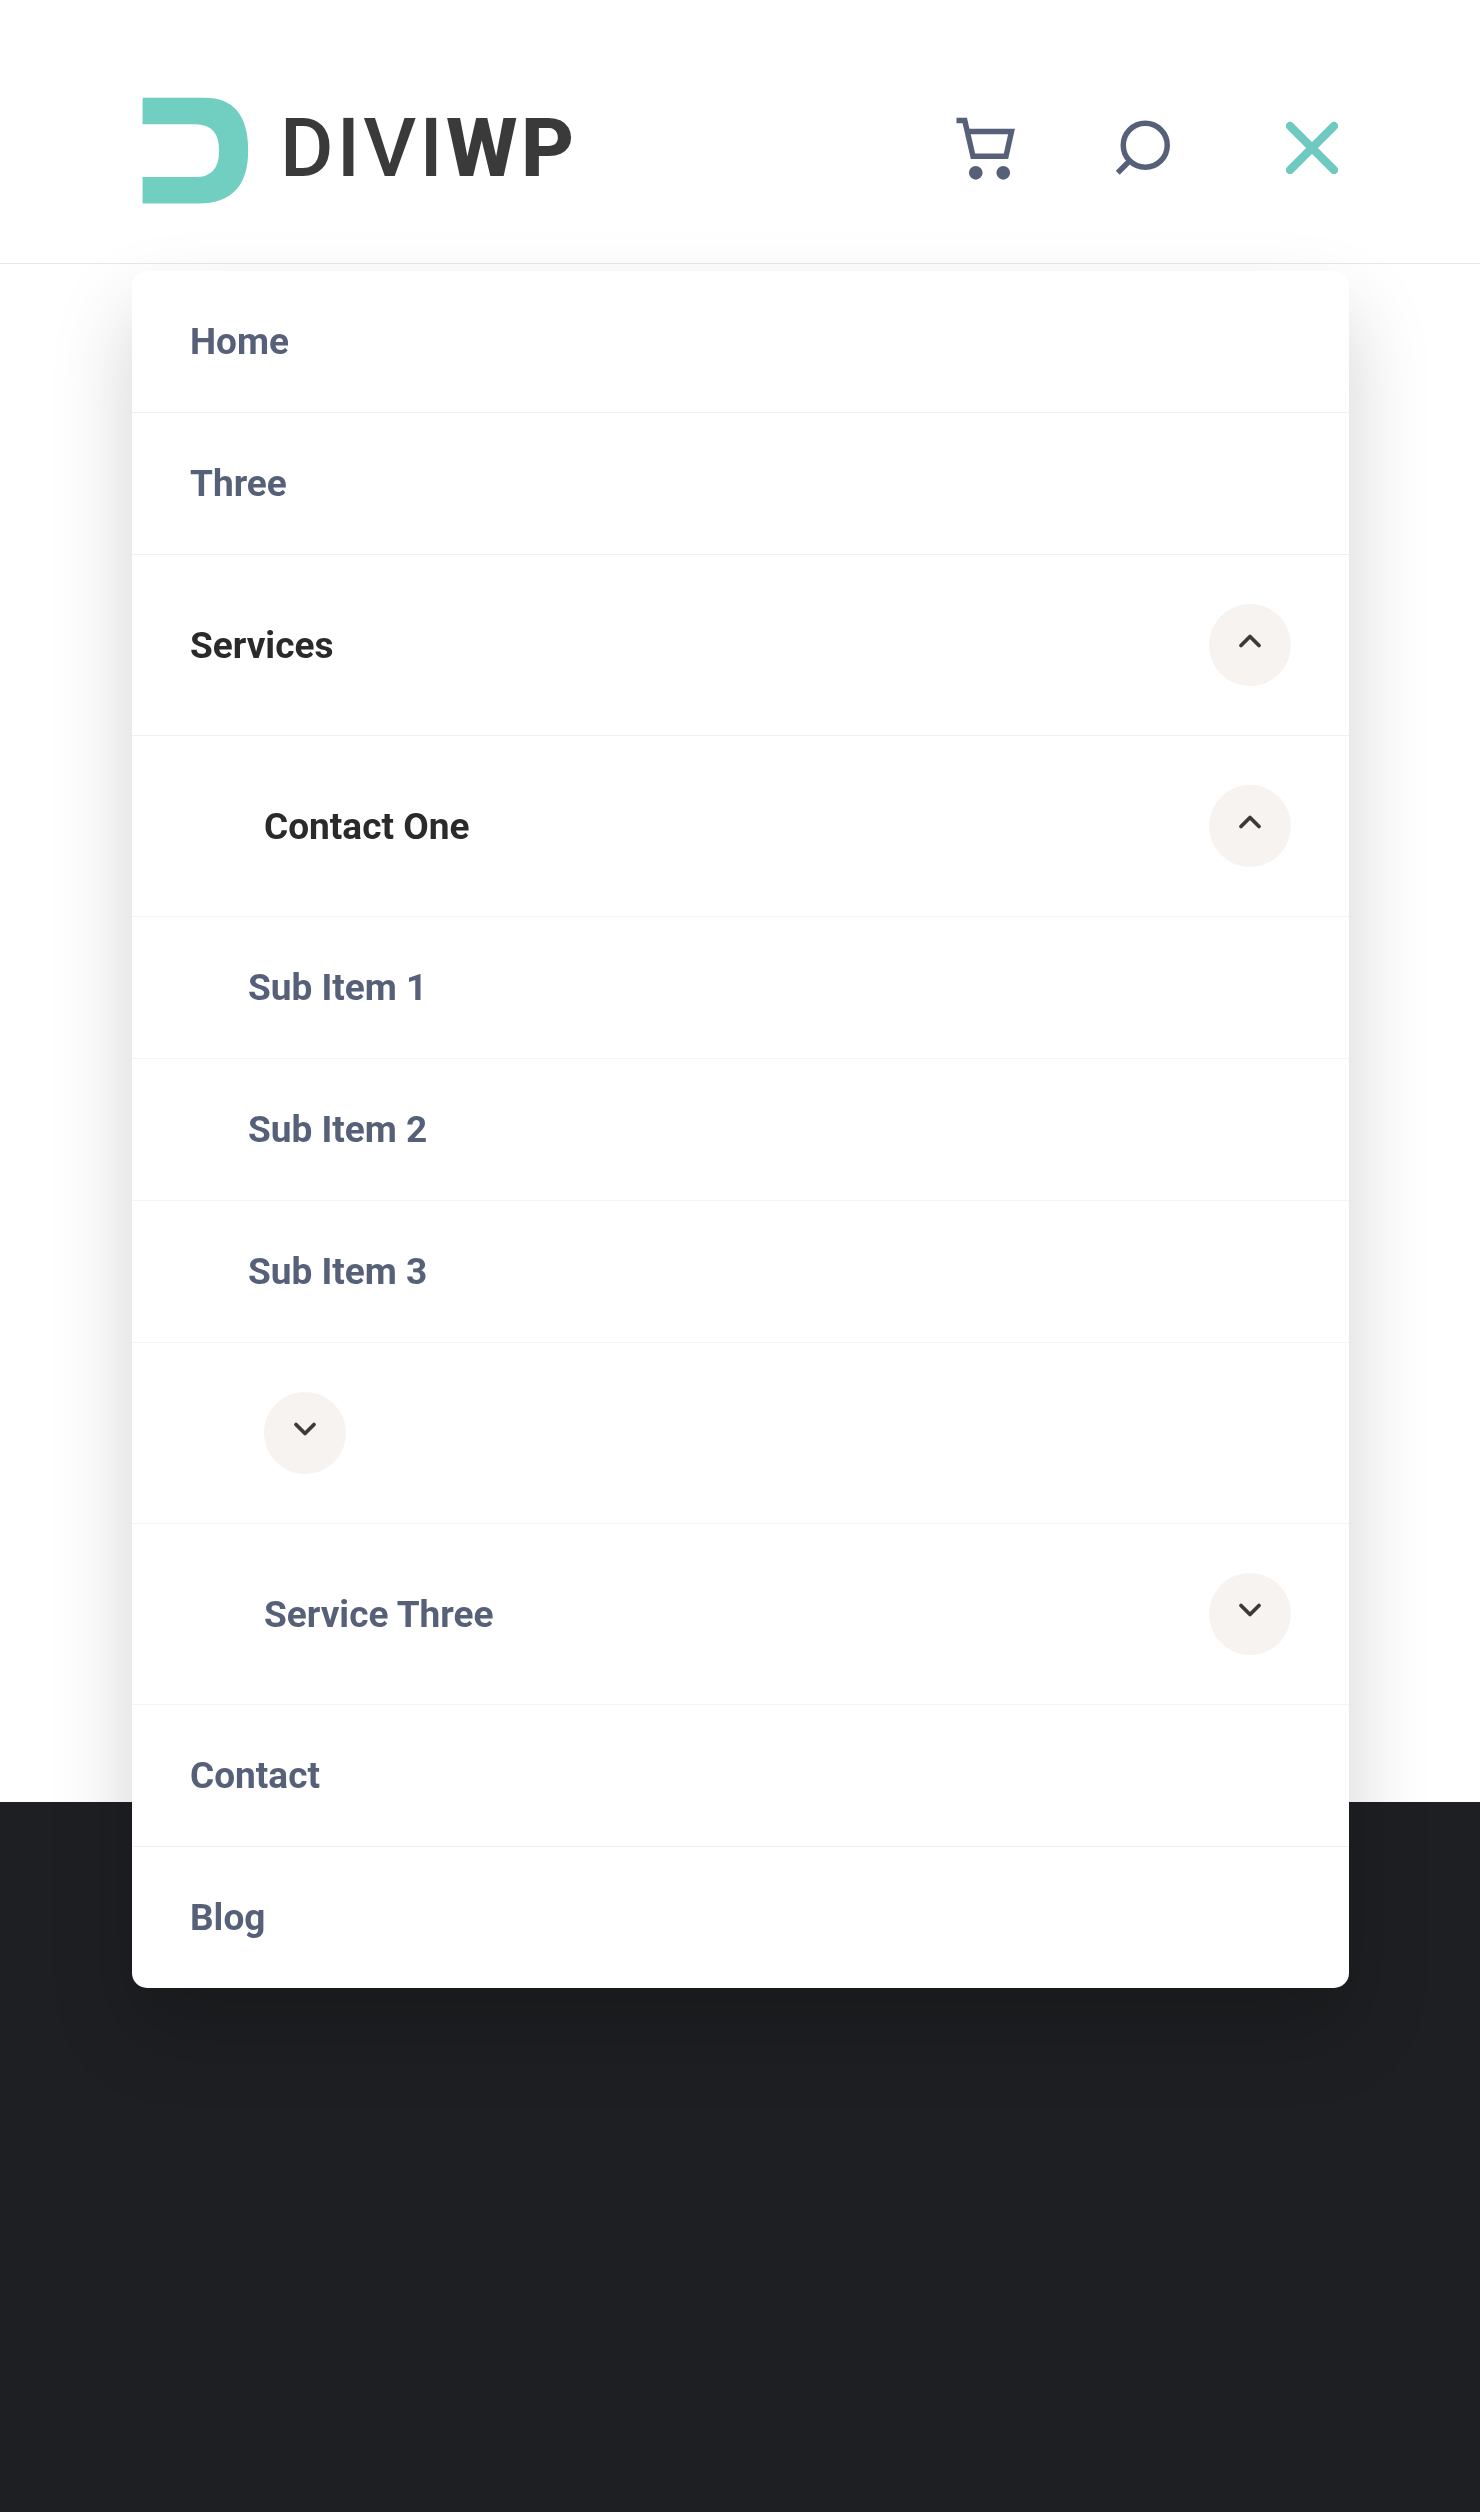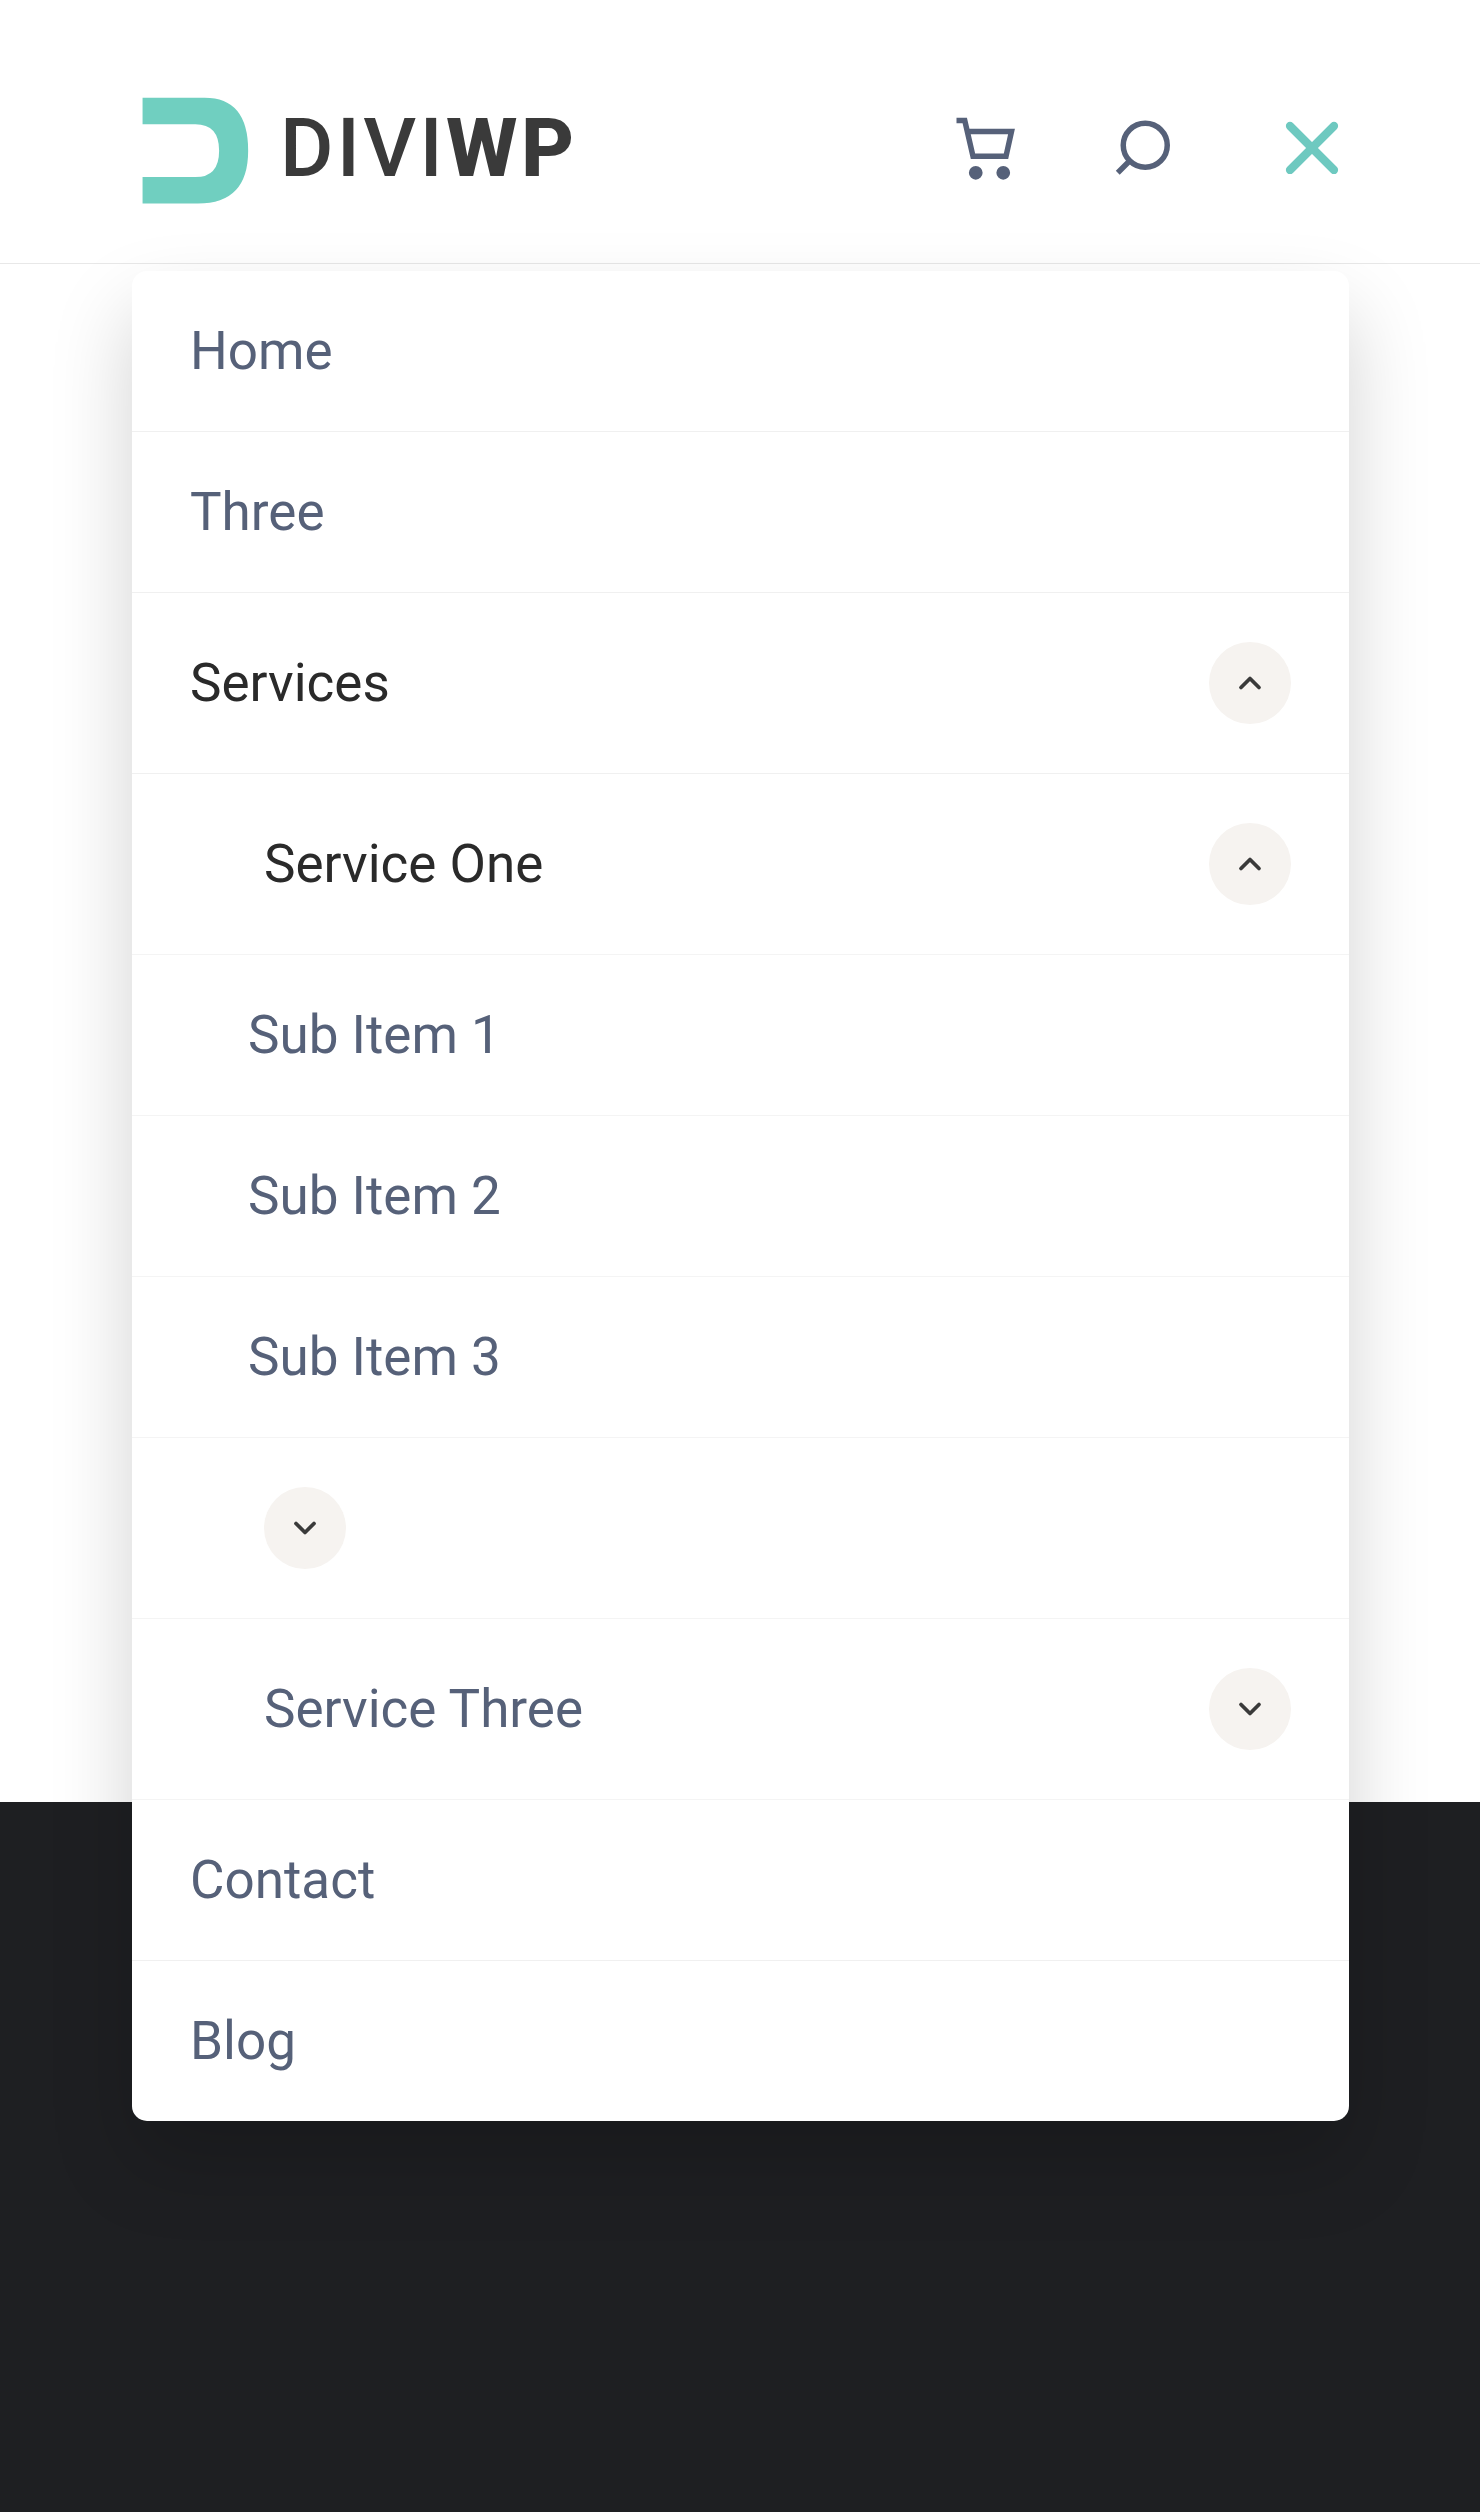--- a/index.html
+++ b/index.html
@@ -7,21 +7,21 @@
     .header { display: flex; align-items: center; justify-content: space-between; padding: 82px 132px 49px 132px; border-bottom: 0.8px solid #e8e8e8; }
     .logo { display: flex; align-items: center; gap: 16px; }
     .logo-mark { width: 132px; height: 132px; position: relative; }
     .logo-text { font-size: 82px; font-weight: 500; letter-spacing: 3.3px; color: #3a3a3a; }
     .logo-text .bold { font-weight: 800; }
     .header-icons { display: flex; align-items: center; gap: 90px; }
     .icon-wrap { width: 74px; height: 74px; display: flex; align-items: center; justify-content: center; color: #566179; }
     .close-icon { color: #6ec9c0; }
     .dark-stripe { position: absolute; left: 0; right: 0; top: 1802px; height: 711px; background: #1e1f22; z-index: -1; }
     .menu-panel { position: absolute; left: 132px; top: 271px; width: 1217px; background: #fff; border-radius: 15px; box-shadow: 0 41px 82px rgba(0,0,0,0.18); overflow: hidden; }
-    .menu-item { display: flex; align-items: center; justify-content: space-between; padding: 49px 58px; border-bottom: 0.8px solid #f0f0f0; font-size: 53px; color: #566179; }
+    .menu-item { display: flex; align-items: center; justify-content: space-between; padding: 49px 58px; border-bottom: 0.8px solid #f0f0f0; font-size: 37px; color: #566179; font-weight: bold; }
     .menu-item:last-child { border-bottom: none; }
     .menu-item.active { color: #2a2a2a; }
     .submenu .menu-item { padding-left: 132px; }
     .submenu .submenu .menu-item { padding-left: 116px; }
     .submenu { border-top: none; }
     .submenu .menu-item { border-bottom: 0.8px solid #f4f4f4; }
     .submenu .menu-item:first-child { padding-top: 49px; }
     .chevron-btn { width: 82px; height: 82px; border-radius: 50%; background: #f6f3f0; display: flex; align-items: center; justify-content: center; color: #3a3a3a; flex-shrink: 0; }
     .chevron-btn svg { width: 36px; height: 36px; }
     .menu-label { flex: 1; }
@@ -73,21 +73,21 @@
   <a class="menu-item active">
     <span class="menu-label">Services</span>
     <span class="chevron-btn">
       <span><svg viewBox="0 0 24 24" fill="none" stroke="currentColor" stroke-width="2.5" stroke-linecap="round" stroke-linejoin="round">
             <polyline points="6 15 12 9 18 15"></polyline>
           </svg></span>
     </span>
   </a>
   <div class="submenu">
     <a class="menu-item active">
-      <span class="menu-label">Service One</span>
+      <span class="menu-label">Contact One</span>
       <span class="chevron-btn">
         <span><svg viewBox="0 0 24 24" fill="none" stroke="currentColor" stroke-width="2.5" stroke-linecap="round" stroke-linejoin="round">
               <polyline points="6 15 12 9 18 15"></polyline>
             </svg></span>
       </span>
     </a>
     <div class="submenu">
       <a class="menu-item">
         <span class="menu-label">Sub Item 1</span>
       </a>

